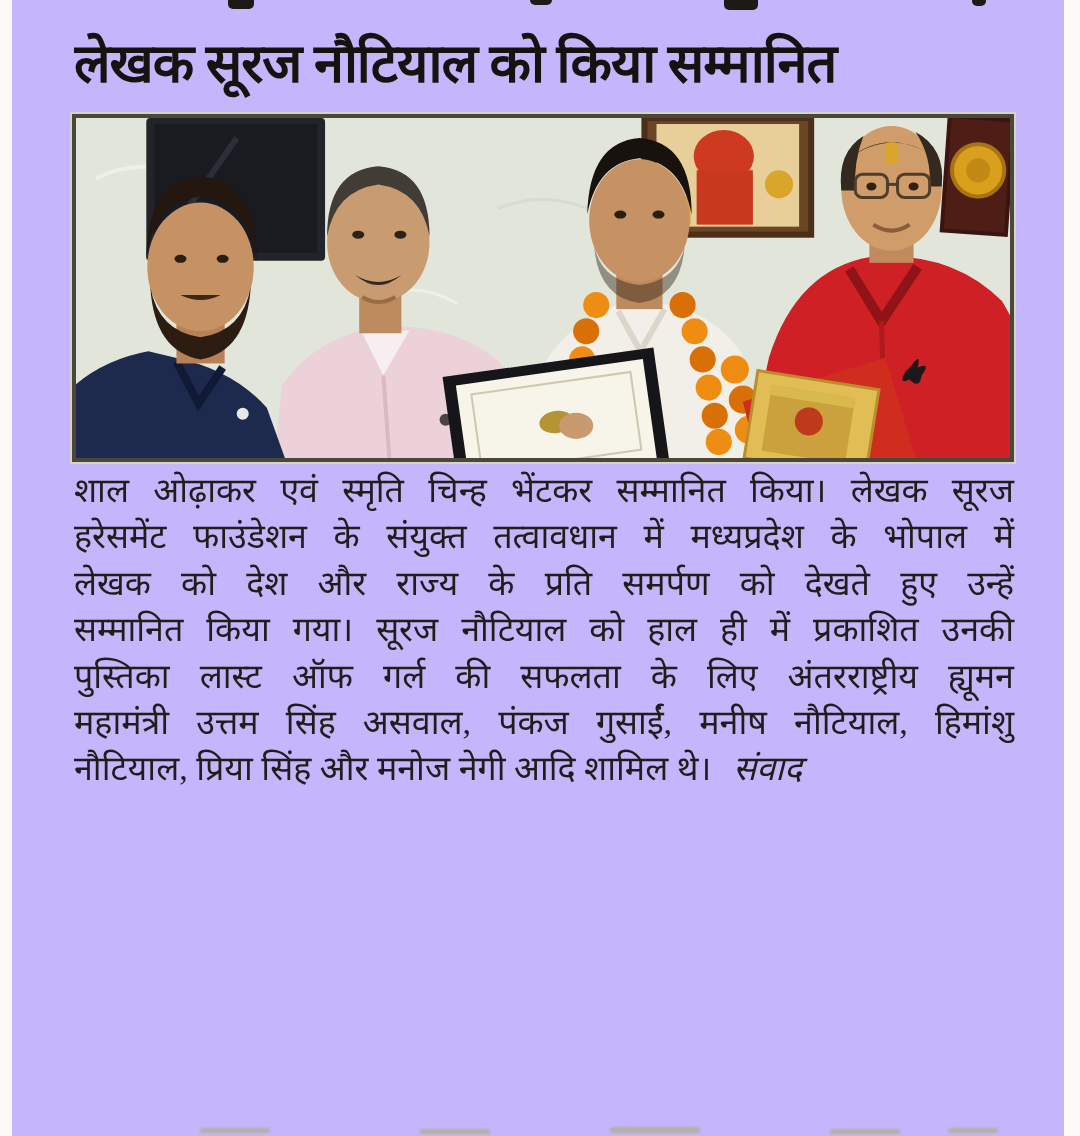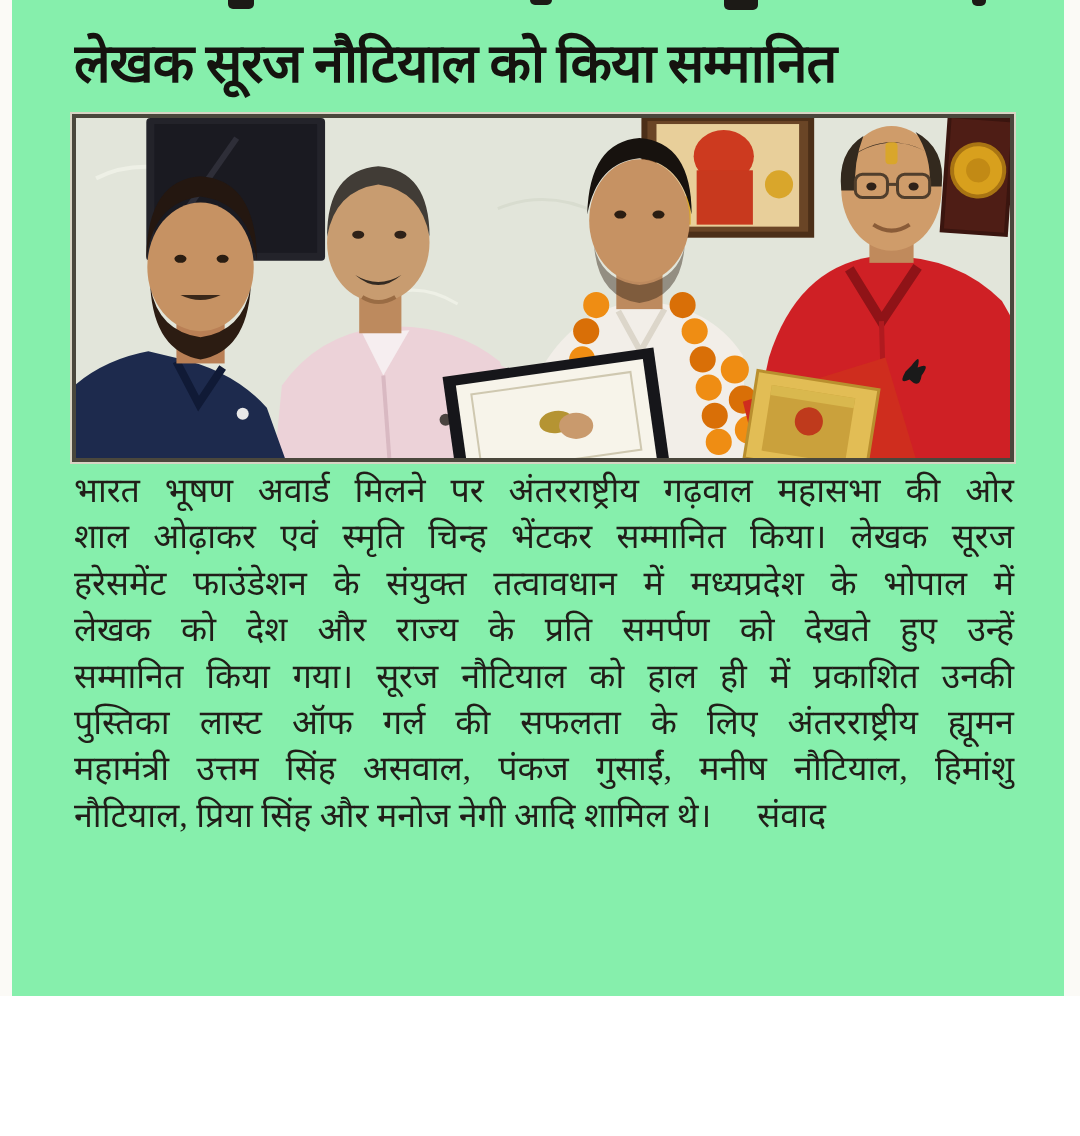--- a/index.html
+++ b/index.html
@@ -1,18 +1,18 @@
 <!DOCTYPE html>
 <html><head>
 <meta charset="utf-8">
 <style>
   html,body { margin:0; padding:0; }
   .page {
-    position:relative; width:1080px; height:996px;
-    background:#86efac; overflow:hidden;
+    position:relative; width:1080px; height:1136px;
+    background:#c4b5fd; overflow:hidden;
     font-family:"Liberation Serif","DejaVu Serif",serif;
   }
   .edge { position:absolute; top:0; height:100%; background:#fbfaf6; }
   .edge.left { left:0; width:12px; }
   .edge.right { right:0; width:16px; }
 
   .frag { position:absolute; top:0; background:#1c1a16; border-radius:0 0 5px 5px; }
   .bfrag { position:absolute; background:#b5b1a2; border-radius:3px; filter:blur(1px); }
 
   .headline {
@@ -28,21 +28,21 @@
   }
   .photo-frame svg { display:block; width:100%; height:100%; }
 
   .article {
     position:absolute; left:74px; top:468px; width:940px;
     font-size:34px; line-height:46.4px; color:#211e19;
   }
   .bline { text-align:justify; text-align-last:justify; }
   .bline.last { text-align-last:left; }
   .dateline { font-weight:bold; }
-  .credit { margin-left:46px; }
+  .credit { margin-left:22px;font-style:italic; }
 </style>
 </head>
 <body>
 
 <div class="page">
 
   <div class="edge left"></div>
   <div class="edge right"></div>
 
   <div>
@@ -177,21 +177,20 @@
           <rect x="672" y="260" width="122" height="88" fill="#e2bd55" stroke="#b98f2e" stroke-width="3"></rect>
           <rect x="688" y="272" width="84" height="66" fill="#caa13c"></rect>
           <circle cx="730" cy="302" r="14" fill="#bf3a1c"></circle>
           <rect x="688" y="272" width="84" height="10" fill="#d9b84e"></rect>
         </g>
       </g>
     </svg>
   </div>
 
   <div class="article">
-    <div class="bline">भारत भूषण अवार्ड मिलने पर अंतरराष्ट्रीय गढ़वाल महासभा की ओर</div>
     <div class="bline">शाल ओढ़ाकर एवं स्मृति चिन्ह भेंटकर सम्मानित किया। लेखक सूरज</div>
     <div class="bline">हरेसमेंट फाउंडेशन के संयुक्त तत्वावधान में मध्यप्रदेश के भोपाल में</div>
     <div class="bline">लेखक को देश और राज्य के प्रति समर्पण को देखते हुए उन्हें</div>
     <div class="bline">सम्मानित किया गया। सूरज नौटियाल को हाल ही में प्रकाशित उनकी</div>
     <div class="bline">पुस्तिका लास्ट ऑफ गर्ल की सफलता के लिए अंतरराष्ट्रीय ह्यूमन</div>
     <div class="bline">महामंत्री उत्तम सिंह असवाल, पंकज गुसाईं, मनीष नौटियाल, हिमांशु</div>
     <div class="bline last">
       <span>नौटियाल, प्रिया सिंह और मनोज नेगी आदि शामिल थे।</span><span class="credit">संवाद</span>
     </div>
   </div>

